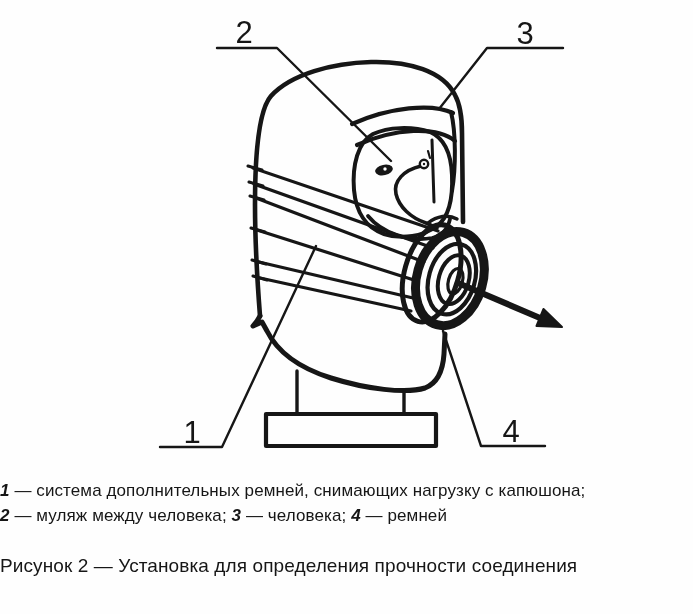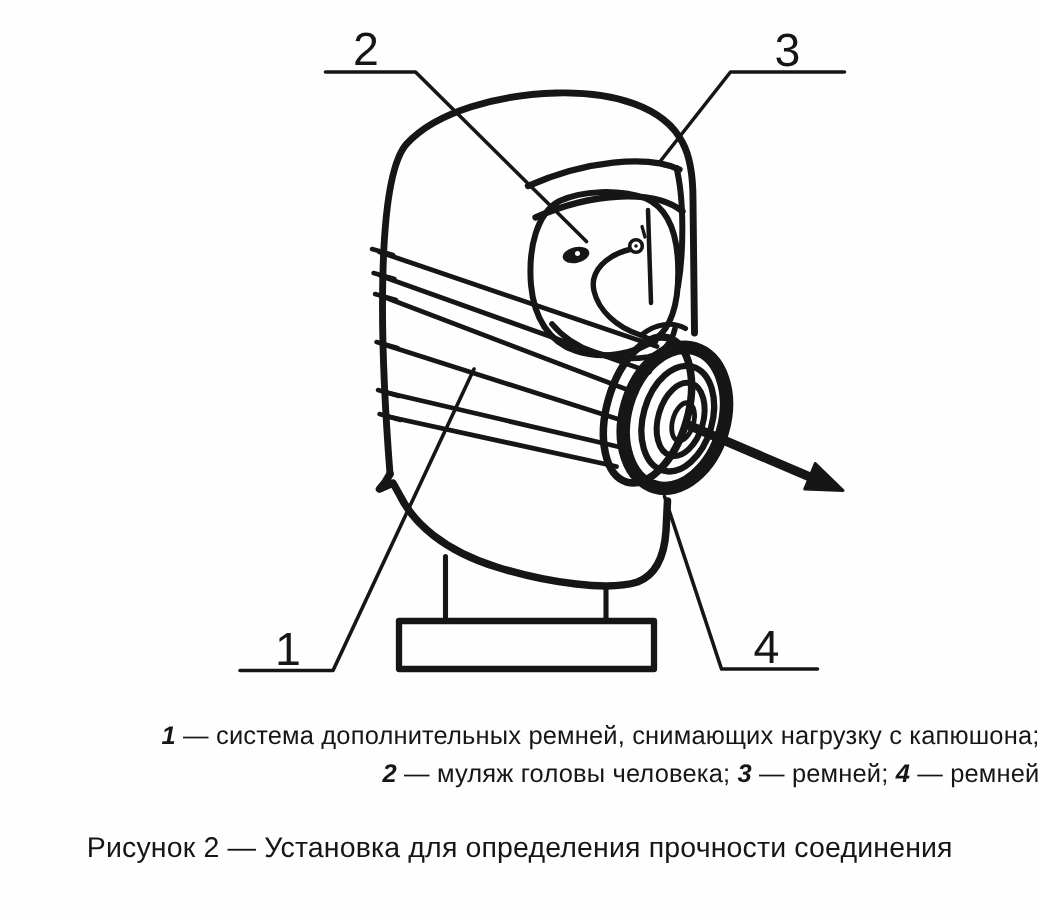--- a/index.html
+++ b/index.html
@@ -8,28 +8,28 @@
     background:#ffffff;
     font-family:"Liberation Sans", sans-serif;
     color:#161616;
     position:relative;
     overflow:hidden;
   }
   .page{position:absolute;inset:0;background:#fefefe;}
   .drawing{position:absolute;top:0;left:0;}
   .legend{
     position:absolute;top:478px;left:0;width:693px;margin:0;
-    text-align:right;
+    text-align:left;
     font-size:17px;line-height:25px;font-weight:500;
     letter-spacing:0.1px;
   }
   .legend .num{font-style:italic;font-weight:600;}
   .caption{
     position:absolute;top:553px;left:0;width:693px;margin:0;
-    text-align:center;
+    text-align:left;
     font-size:19px;line-height:26px;font-weight:500;
     letter-spacing:0.1px;
   }
   svg text.callout{
     font-family:"Liberation Sans", sans-serif;
     font-size:31px;
     fill:#161616;
   }
 </style>
 </head>
@@ -145,23 +145,23 @@
   </svg>
 
   <p class="legend">
     <span class="legend-line">
       <i class="num">1</i>
       <span>— система дополнительных ремней, снимающих нагрузку с капюшона;</span>
     </span>
     <br>
     <span class="legend-line">
       <i class="num">2</i>
-      <span>— муляж головы человека;</span>
+      <span>— муляж между человека;</span>
       <i class="num">3</i>
-      <span>— ремней;</span>
+      <span>— человека;</span>
       <i class="num">4</i>
       <span>— ремней</span>
     </span>
   </p>
 
   <p class="caption">
     <span>Рисунок 2 — Установка для определения прочности соединения</span>
     <br>
   </p>
 

